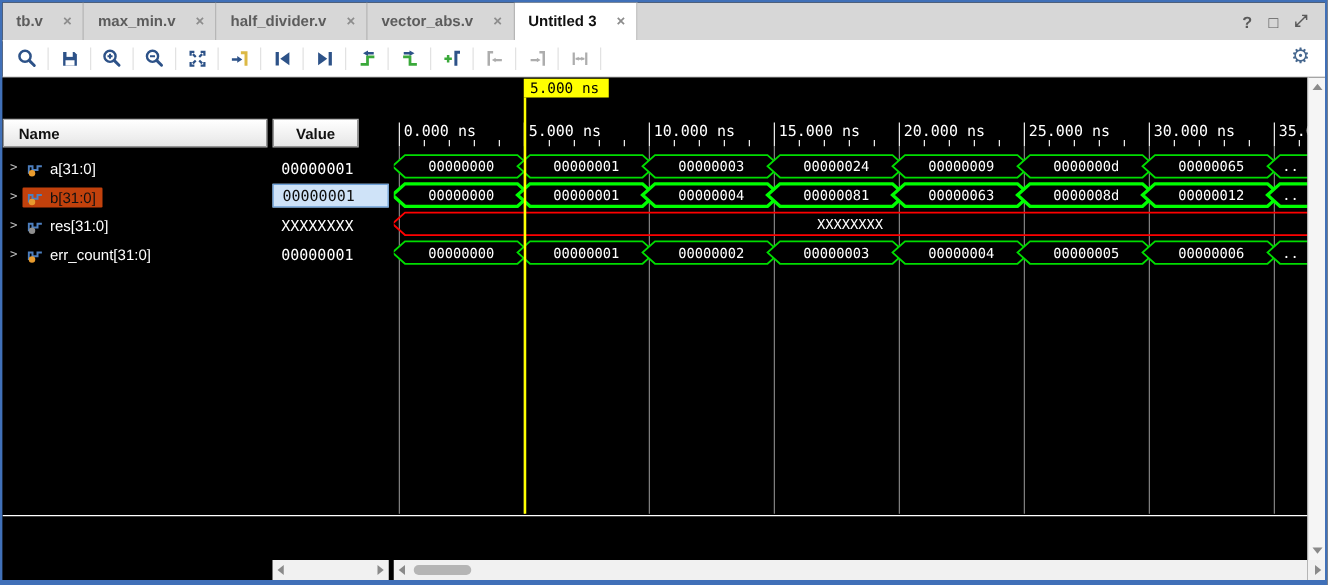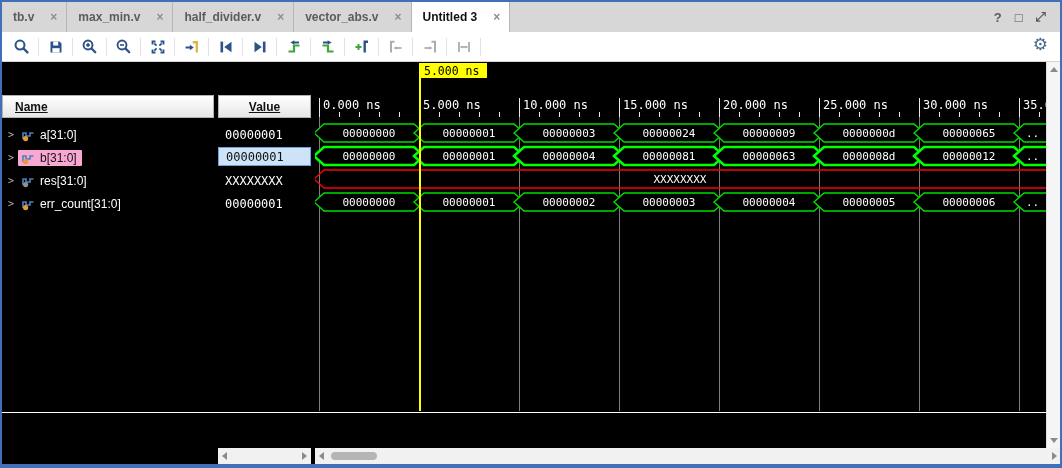--- a/index.html
+++ b/index.html
@@ -19,28 +19,28 @@
   
   .toolbar{position:absolute;left:0;top:30px;width:100%;height:30px;background:#fff;
     border-bottom:1px solid #d5d5d5;display:flex;align-items:center;padding-left:6px;box-sizing:border-box;}
   .tbtn{width:27px;height:26px;display:flex;align-items:center;justify-content:center;cursor:pointer;}
   .tsep{width:1px;height:18px;background:#e2e2e2;margin:0 3px;}
   .gear{position:absolute;right:12px;top:2px;font-size:17px;color:#47688f;cursor:pointer;}
   
   .main{position:absolute;left:0;top:60px;width:1058px;height:402px;background:#000;}
   .colhdr{position:absolute;top:33px;height:23px;box-sizing:border-box;
     background:linear-gradient(#ffffff,#e6e6e6);border:1px solid #b3b3b3;
-    font-size:12px;font-weight:bold;color:#111;display:flex;align-items:center;cursor:pointer;text-decoration:underline;}
+    font-size:12px;font-weight:bold;color:#111;display:flex;align-items:center;cursor:pointer;}
   .hdr-name{left:0;width:212px;padding-left:12px;}
-  .hdr-value{left:216px;width:93px;justify-content:center;}
+  .hdr-value{left:216px;width:69px;justify-content:center;}
   .sigrow{position:absolute;left:0;width:212px;height:19px;display:flex;align-items:center;
     color:#fff;font-size:12px;cursor:pointer;}
   .sigrow .caret{color:#b9b9b9;font-size:10px;width:10px;margin-left:6px;font-family:"DejaVu Sans Mono",monospace;}
   .sigrow .namewrap{display:flex;align-items:flex-end;padding:1px 5px 1px 2px;border-radius:1px;}
-  .sigrow.selected .namewrap{background:#f9a8d4;color:#111;}
+  .sigrow.selected .namewrap{background:#c2410c;color:#111;}
   .sigrow .sigicon{margin:0 5px 0 2px;display:block;}
   .valrow{position:absolute;left:216px;width:93px;height:19px;display:flex;align-items:center;
     color:#fff;font-size:12px;font-family:"DejaVu Sans Mono",monospace;padding-left:7px;
     box-sizing:border-box;cursor:pointer;}
   .valrow.selected{background:#cfe3f8;color:#111;border:1px solid #6ea1d8;}
   .wavepanel{position:absolute;left:313px;top:0;width:731px;height:350px;cursor:crosshair;}
   .bottomline{position:absolute;left:0;top:350px;width:1044px;height:1px;background:#fff;}
   
   .vscroll{position:absolute;left:1044px;top:0;width:14px;height:386px;background:#f5f5f5;
     border-left:1px solid #e0e0e0;box-sizing:border-box;}

